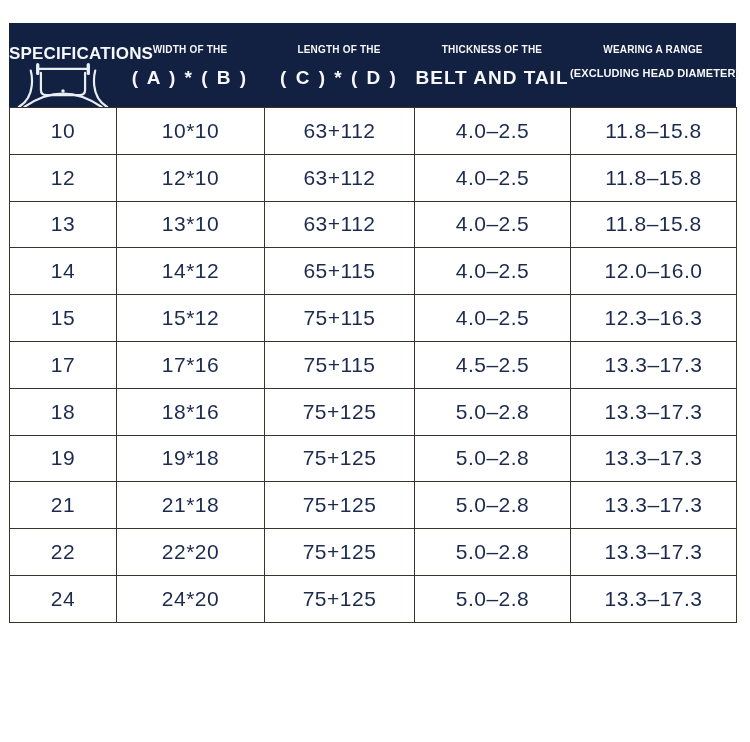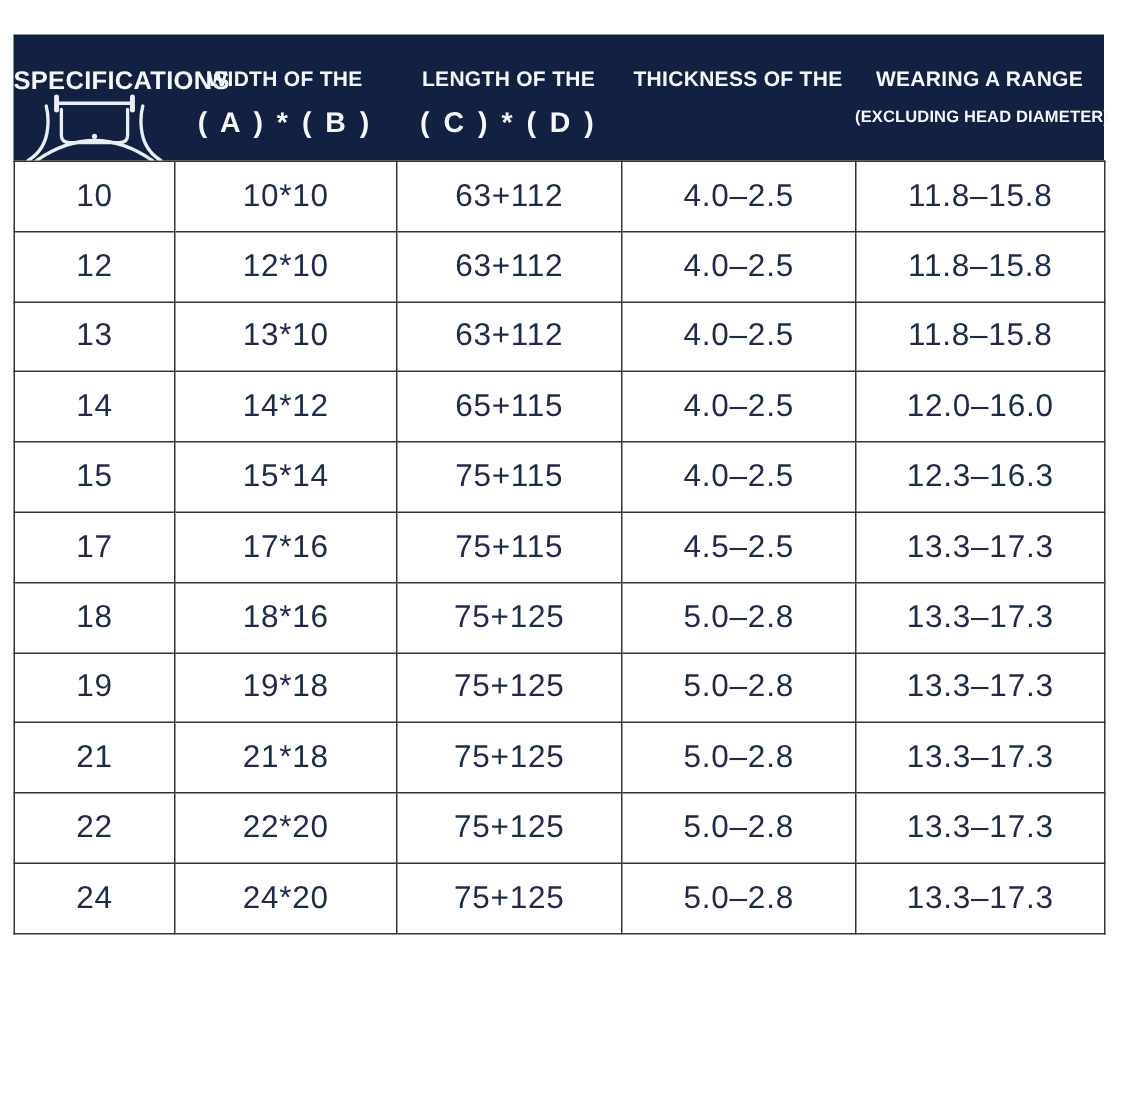--- a/index.html
+++ b/index.html
@@ -24,21 +24,21 @@
     background: var(--header-bg, #12203f);
     height: 84px;
     box-sizing: border-box;
   }
   .th {
     position: relative;
     color: var(--header-text, #f5f7fa);
     text-align: center;
   }
   .h1 {
-    font-size: 14px;
+    font-size: 10px;
     font-weight: 600;
     letter-spacing: 0.2px;
     margin-top: 21px;
     white-space: nowrap;
   }
   .th-spec .h1 { font-size: 17px; }
   .h2 {
     font-size: 19px;
     font-weight: 600;
     letter-spacing: 2px;
@@ -100,20 +100,21 @@
     <div class="th th-width">
       <div class="h1">WIDTH OF THE</div>
       <div class="h2">( A ) * ( B )</div>
     </div>
     <div class="th th-length">
       <div class="h1">LENGTH OF THE</div>
       <div class="h2">( C ) * ( D )</div>
     </div>
     <div class="th th-thickness">
       <div class="h1">THICKNESS OF THE</div>
+      <div class="h2">BELT AND TAIL</div>
     </div>
     <div class="th th-range">
       <div class="h1">WEARING A RANGE</div>
       <div class="h2">(EXCLUDING HEAD DIAMETER)</div>
     </div>
   </div>
 
   <table class="grid">
     <colgroup>
       <col style="width:107px">
@@ -146,21 +147,21 @@
   </tr>
         <tr>
     <td>14</td>
     <td>14*12</td>
     <td>65+115</td>
     <td>4.0–2.5</td>
     <td>12.0–16.0</td>
   </tr>
         <tr>
     <td>15</td>
-    <td>15*14</td>
+    <td>15*12</td>
     <td>75+115</td>
     <td>4.0–2.5</td>
     <td>12.3–16.3</td>
   </tr>
         <tr>
     <td>17</td>
     <td>17*16</td>
     <td>75+115</td>
     <td>4.5–2.5</td>
     <td>13.3–17.3</td>

